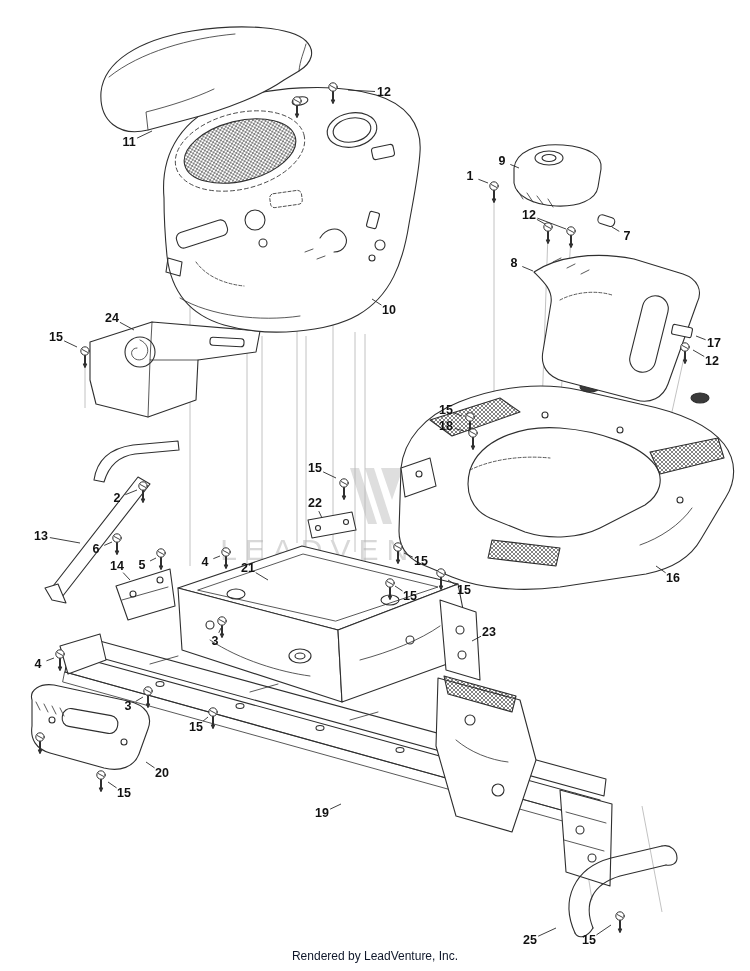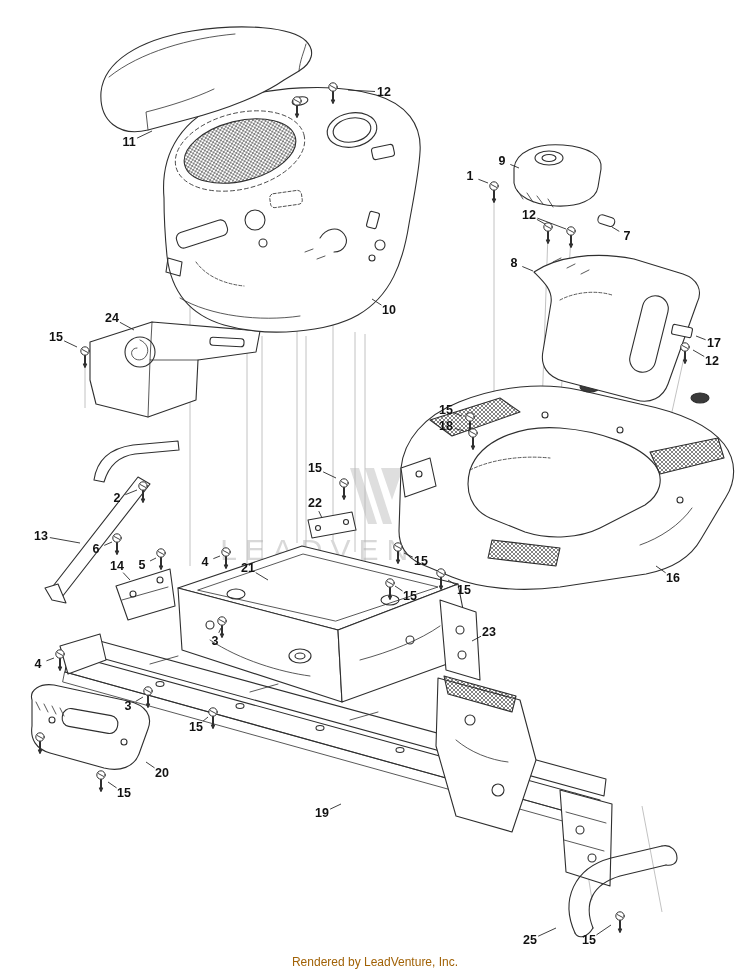--- a/index.html
+++ b/index.html
@@ -5,22 +5,22 @@
   html,body{margin:0;padding:0;background:#fff;}
   .page{position:relative;width:750px;height:971px;background:#fff;overflow:hidden;
         font-family:"Liberation Sans", sans-serif;}
   svg{display:block;}
   .parts{fill:none;stroke:#2f2f2f;stroke-width:1.1;stroke-linecap:round;stroke-linejoin:round;}
   .thin{stroke-width:0.8;}
   .asm-lines line{stroke:#b3b3b3;stroke-width:0.8;}
   #leader-lines line{stroke:#2a2a2a;stroke-width:0.9;}
   #callout-labels text{font:700 12.5px "Liberation Sans", sans-serif;fill:#111;text-anchor:middle;}
   .wm-text{font:500 30px "Liberation Sans", sans-serif;letter-spacing:8px;text-anchor:middle;}
-  .footer{position:absolute;left:50%;transform:translateX(-50%);bottom:2px;
-          font:12px "Liberation Sans", sans-serif;color:#a16207;white-space:nowrap;}
+  .footer{position:absolute;left:50%;transform:translateX(-50%);bottom:8px;
+          font:12px "Liberation Sans", sans-serif;color:#0f172a;white-space:nowrap;}
 </style>
 </head>
 <body>
 
 <div class="page">
 
 <svg width="750" height="971" viewBox="0 0 750 971">
   <defs>
     <pattern id="hatch" width="4" height="4" patternUnits="userSpaceOnUse">
       <path d="M0,4 L4,0 M0,0 L4,4" stroke="#2f2f2f" stroke-width="0.6"></path>

